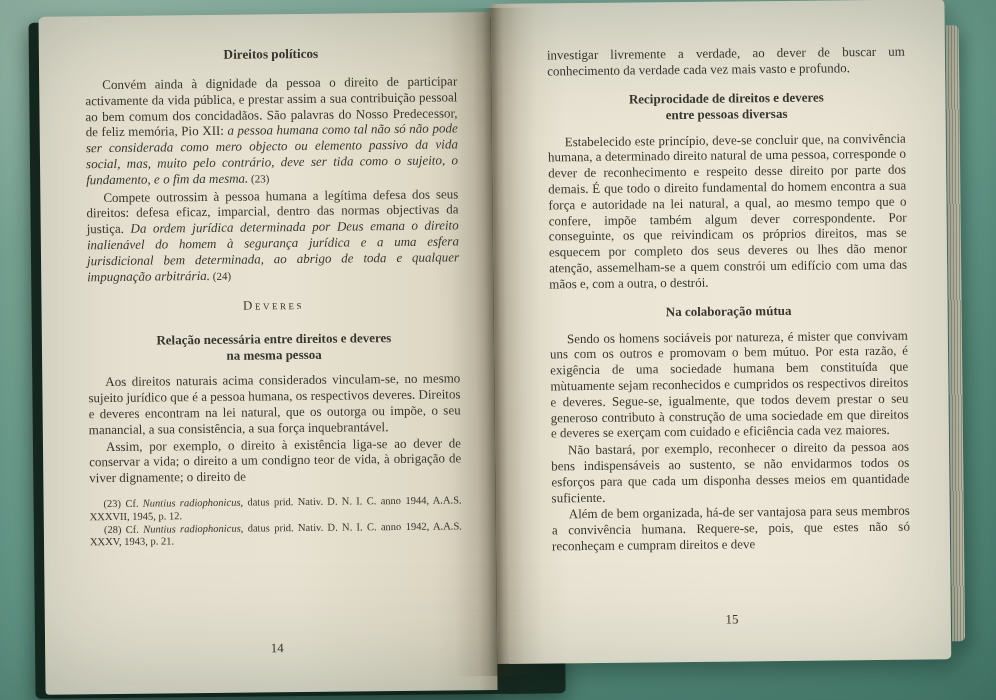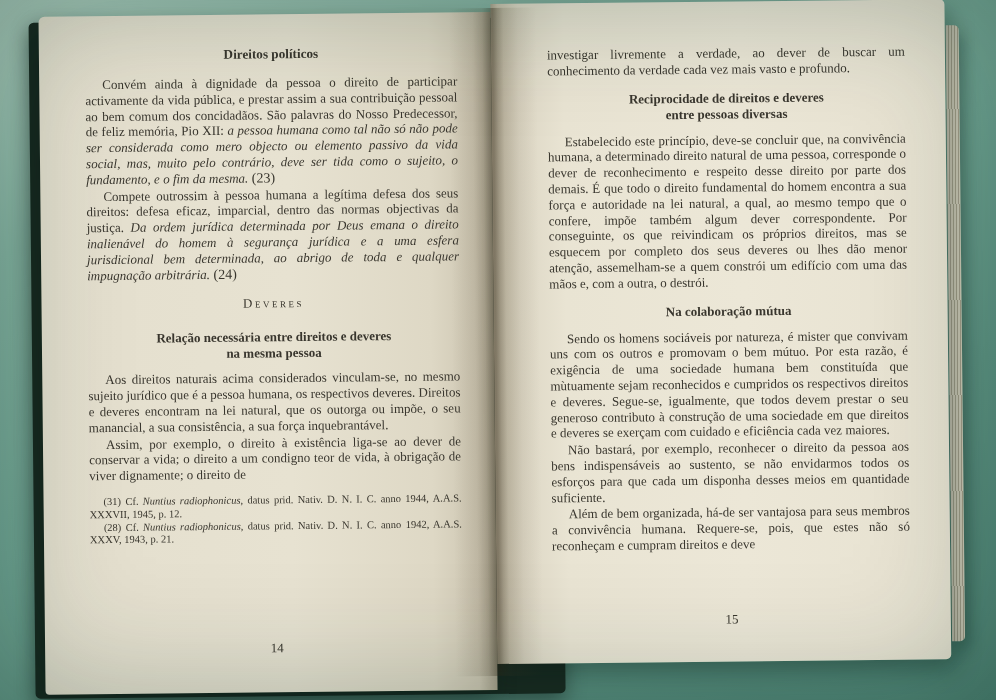--- a/index.html
+++ b/index.html
@@ -31,21 +31,21 @@
     background:linear-gradient(to right,#a8a08b 0%,#c6bfaa 1.5%,#ddd7c5 6%,#e9e4d3 16%,#ece7d7 55%,#e7e2d1 100%);
     border-radius:0 5px 5px 0; box-shadow:6px 10px 22px rgba(5,25,20,.35); }
 
   .spine-shadow { position:absolute; left:424px; top:6px; width:88px; height:668px; pointer-events:none;
     background:linear-gradient(to right, rgba(70,58,38,0) 0%, rgba(70,58,38,.16) 38%,
       rgba(48,38,22,.38) 50%, rgba(70,58,38,.14) 62%, rgba(70,58,38,0) 100%); }
 
   .para { font-size:13px; line-height:15.8px; text-align:justify; hyphens:auto; margin-bottom:1px; }
   .indent { text-indent:17px; }
   .it { font-style:italic; }
-  .ref { font-size:14px; }
+  .ref { font-size:11px; }
 
   .h-top { font-size:13.2px; font-weight:bold; text-align:center; margin-bottom:13px; }
   .smallcaps { font-variant:small-caps; letter-spacing:2.5px; text-align:center;
     font-size:13px; margin:13px 0 9px; }
   .h-bold { font-size:13px; font-weight:bold; text-align:center; }
   .h-group { margin:9px 0 9px; }
   .h-group2 { margin:12px 0 10px; }
   .block { display:block; }
 
   .footnotes { margin-top:11px; }
@@ -76,21 +76,21 @@
 
         <div class="h-bold h-group">
           <span class="block">Relação necessária entre direitos e deveres</span>
           <span class="block">na mesma pessoa</span>
         </div>
 
         <p class="para indent">Aos direitos naturais acima considerados vinculam-se, no mesmo sujeito jurídico que é a pessoa humana, os respectivos deveres. Direitos e deveres encontram na lei natural, que os outorga ou impõe, o seu manancial, a sua consistência, a sua força inquebrantável.</p>
         <p class="para indent">Assim, por exemplo, o direito à existência liga-se ao dever de conservar a vida; o direito a um condigno teor de vida, à obrigação de viver dignamente; o direito de</p>
 
         <div class="footnotes">
-          <p class="fn"><span>(31) Cf. </span><span class="it">Nuntius radiophonicus</span><span>, datus prid. Nativ. D. N. I. C. anno 1944, A.A.S. XXXVII, 1945, p. 12.</span></p>
+          <p class="fn"><span>(23) Cf. </span><span class="it">Nuntius radiophonicus</span><span>, datus prid. Nativ. D. N. I. C. anno 1944, A.A.S. XXXVII, 1945, p. 12.</span></p>
           <p class="fn"><span>(28) Cf. </span><span class="it">Nuntius radiophonicus</span><span>, datus prid. Nativ. D. N. I. C. anno 1942, A.A.S. XXXV, 1943, p. 21.</span></p>
         </div>
 
         <div class="pagenum">14</div>
       </section>
 
       <section class="page page-right">
         <p class="para">investigar livremente a verdade, ao dever de buscar um conhecimento da verdade cada vez mais vasto e profundo.</p>
 
         <div class="h-bold h-group2">

